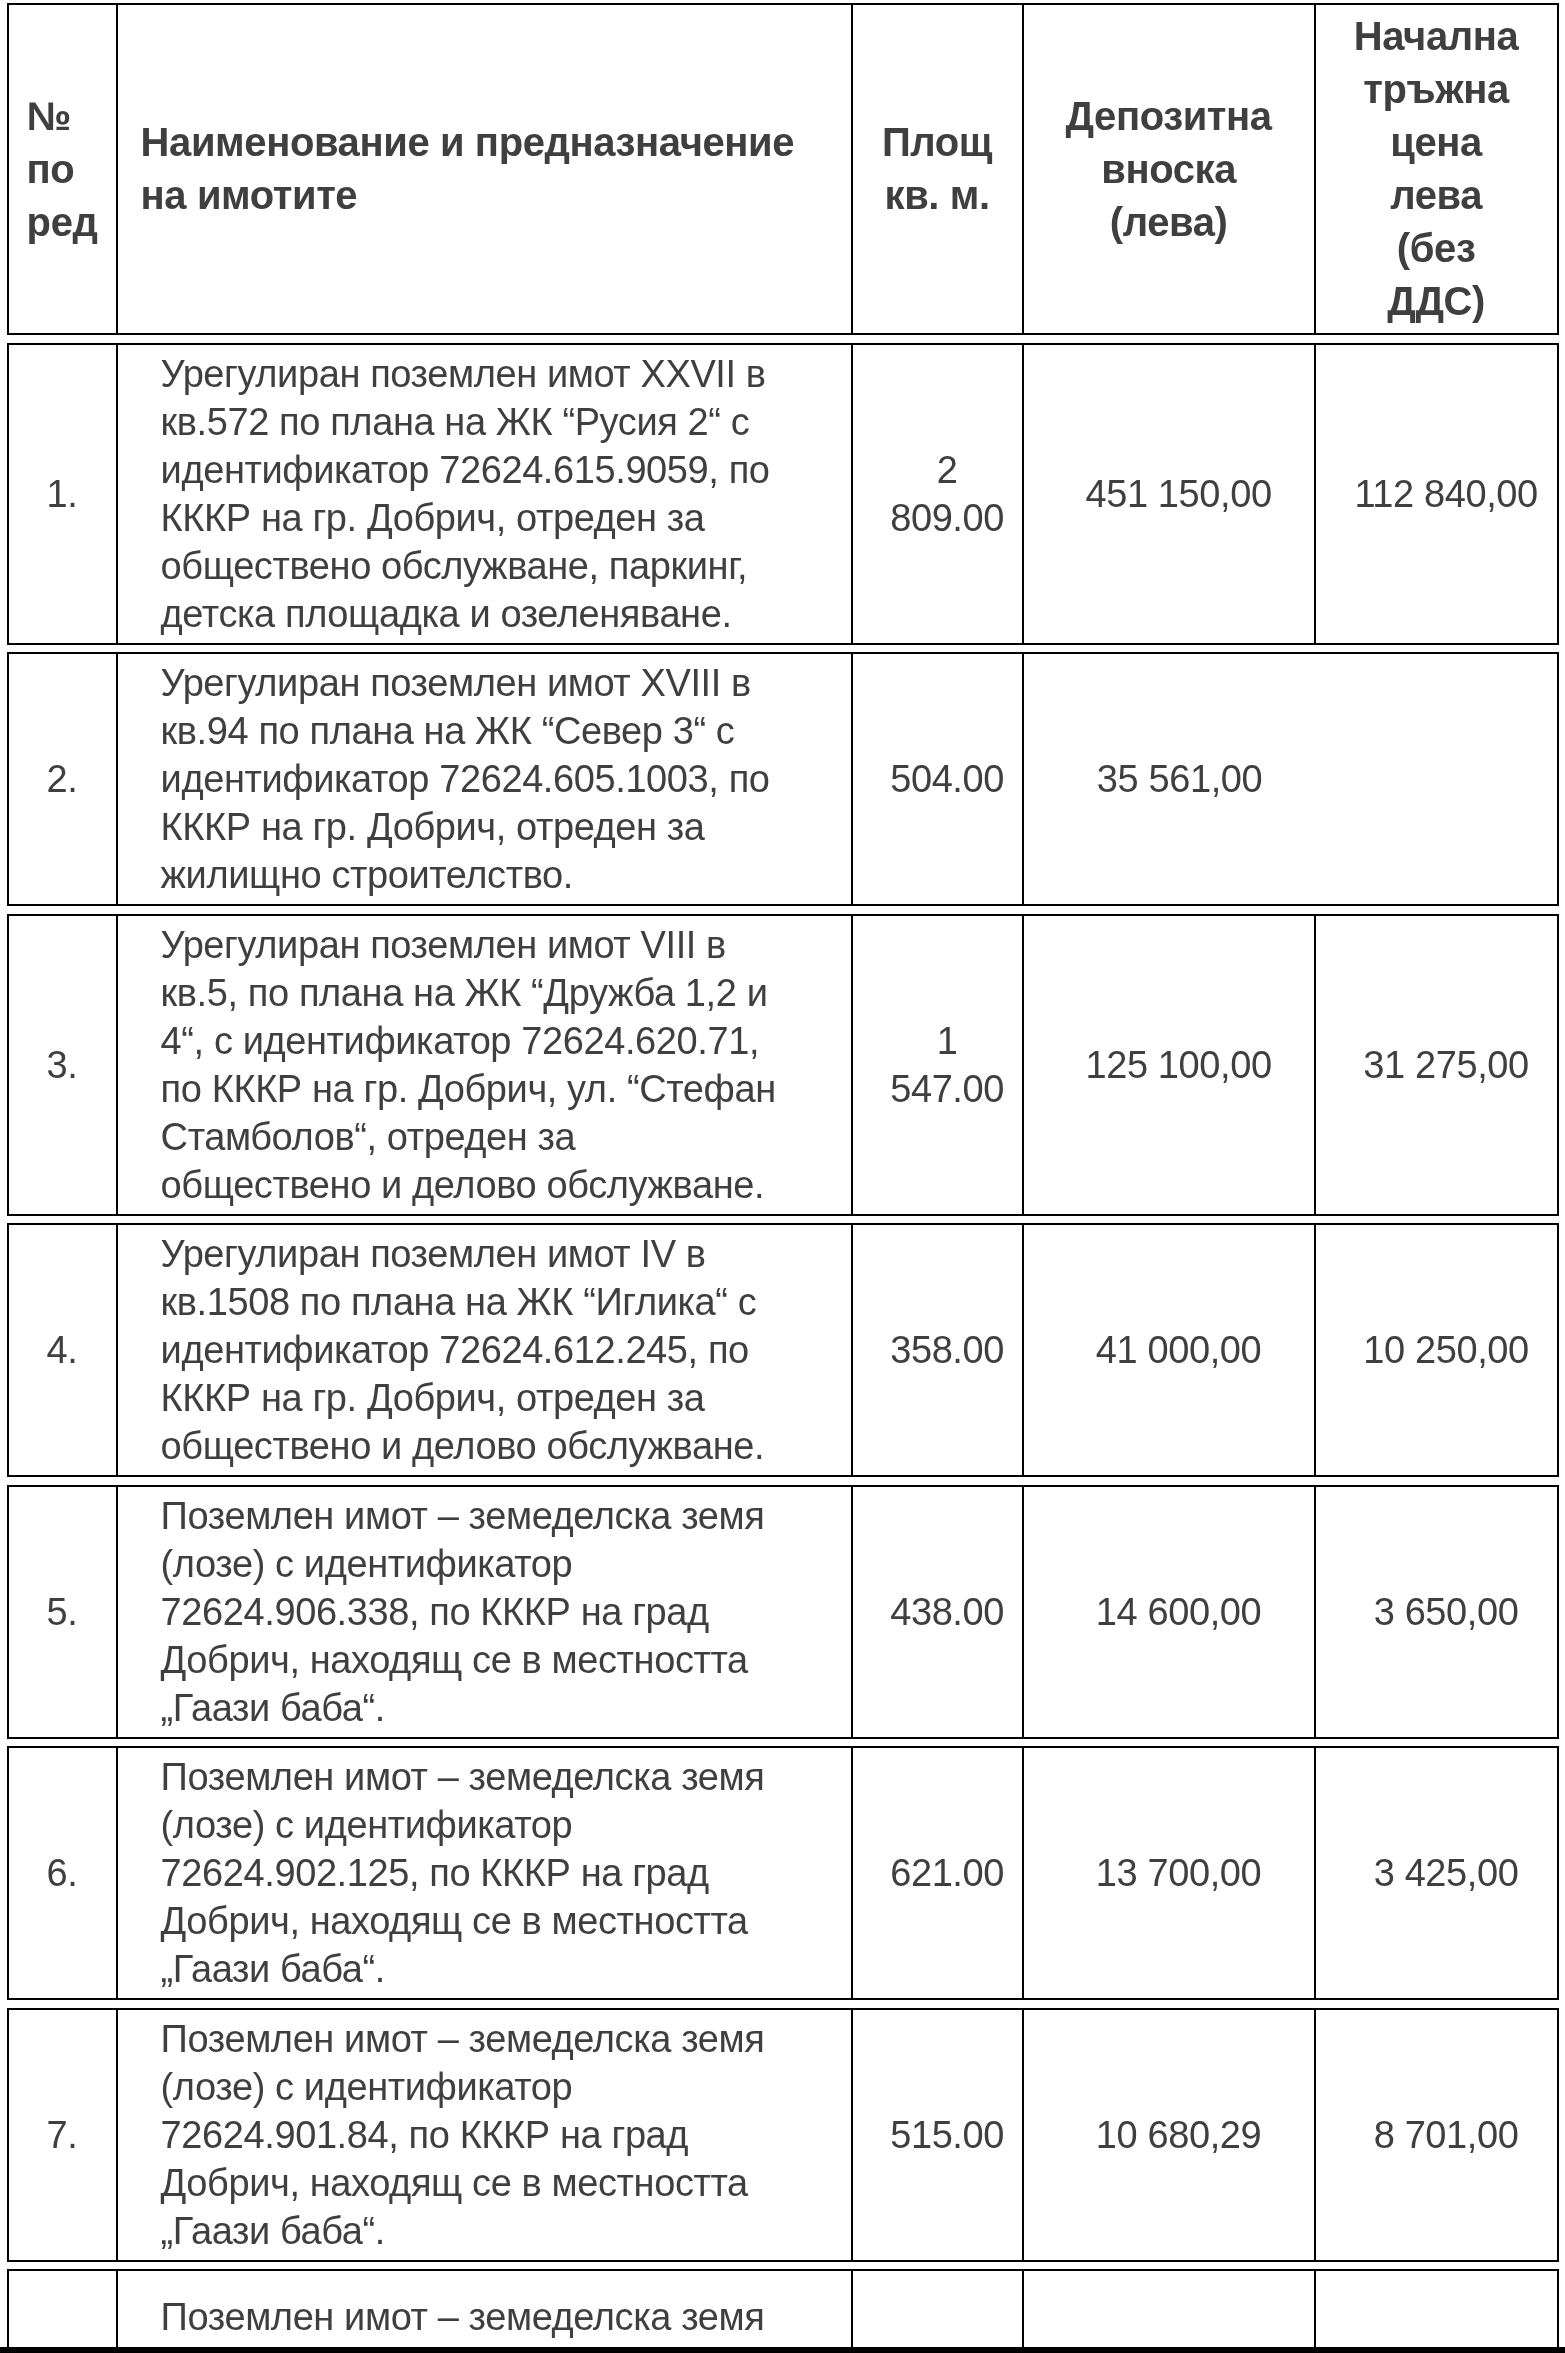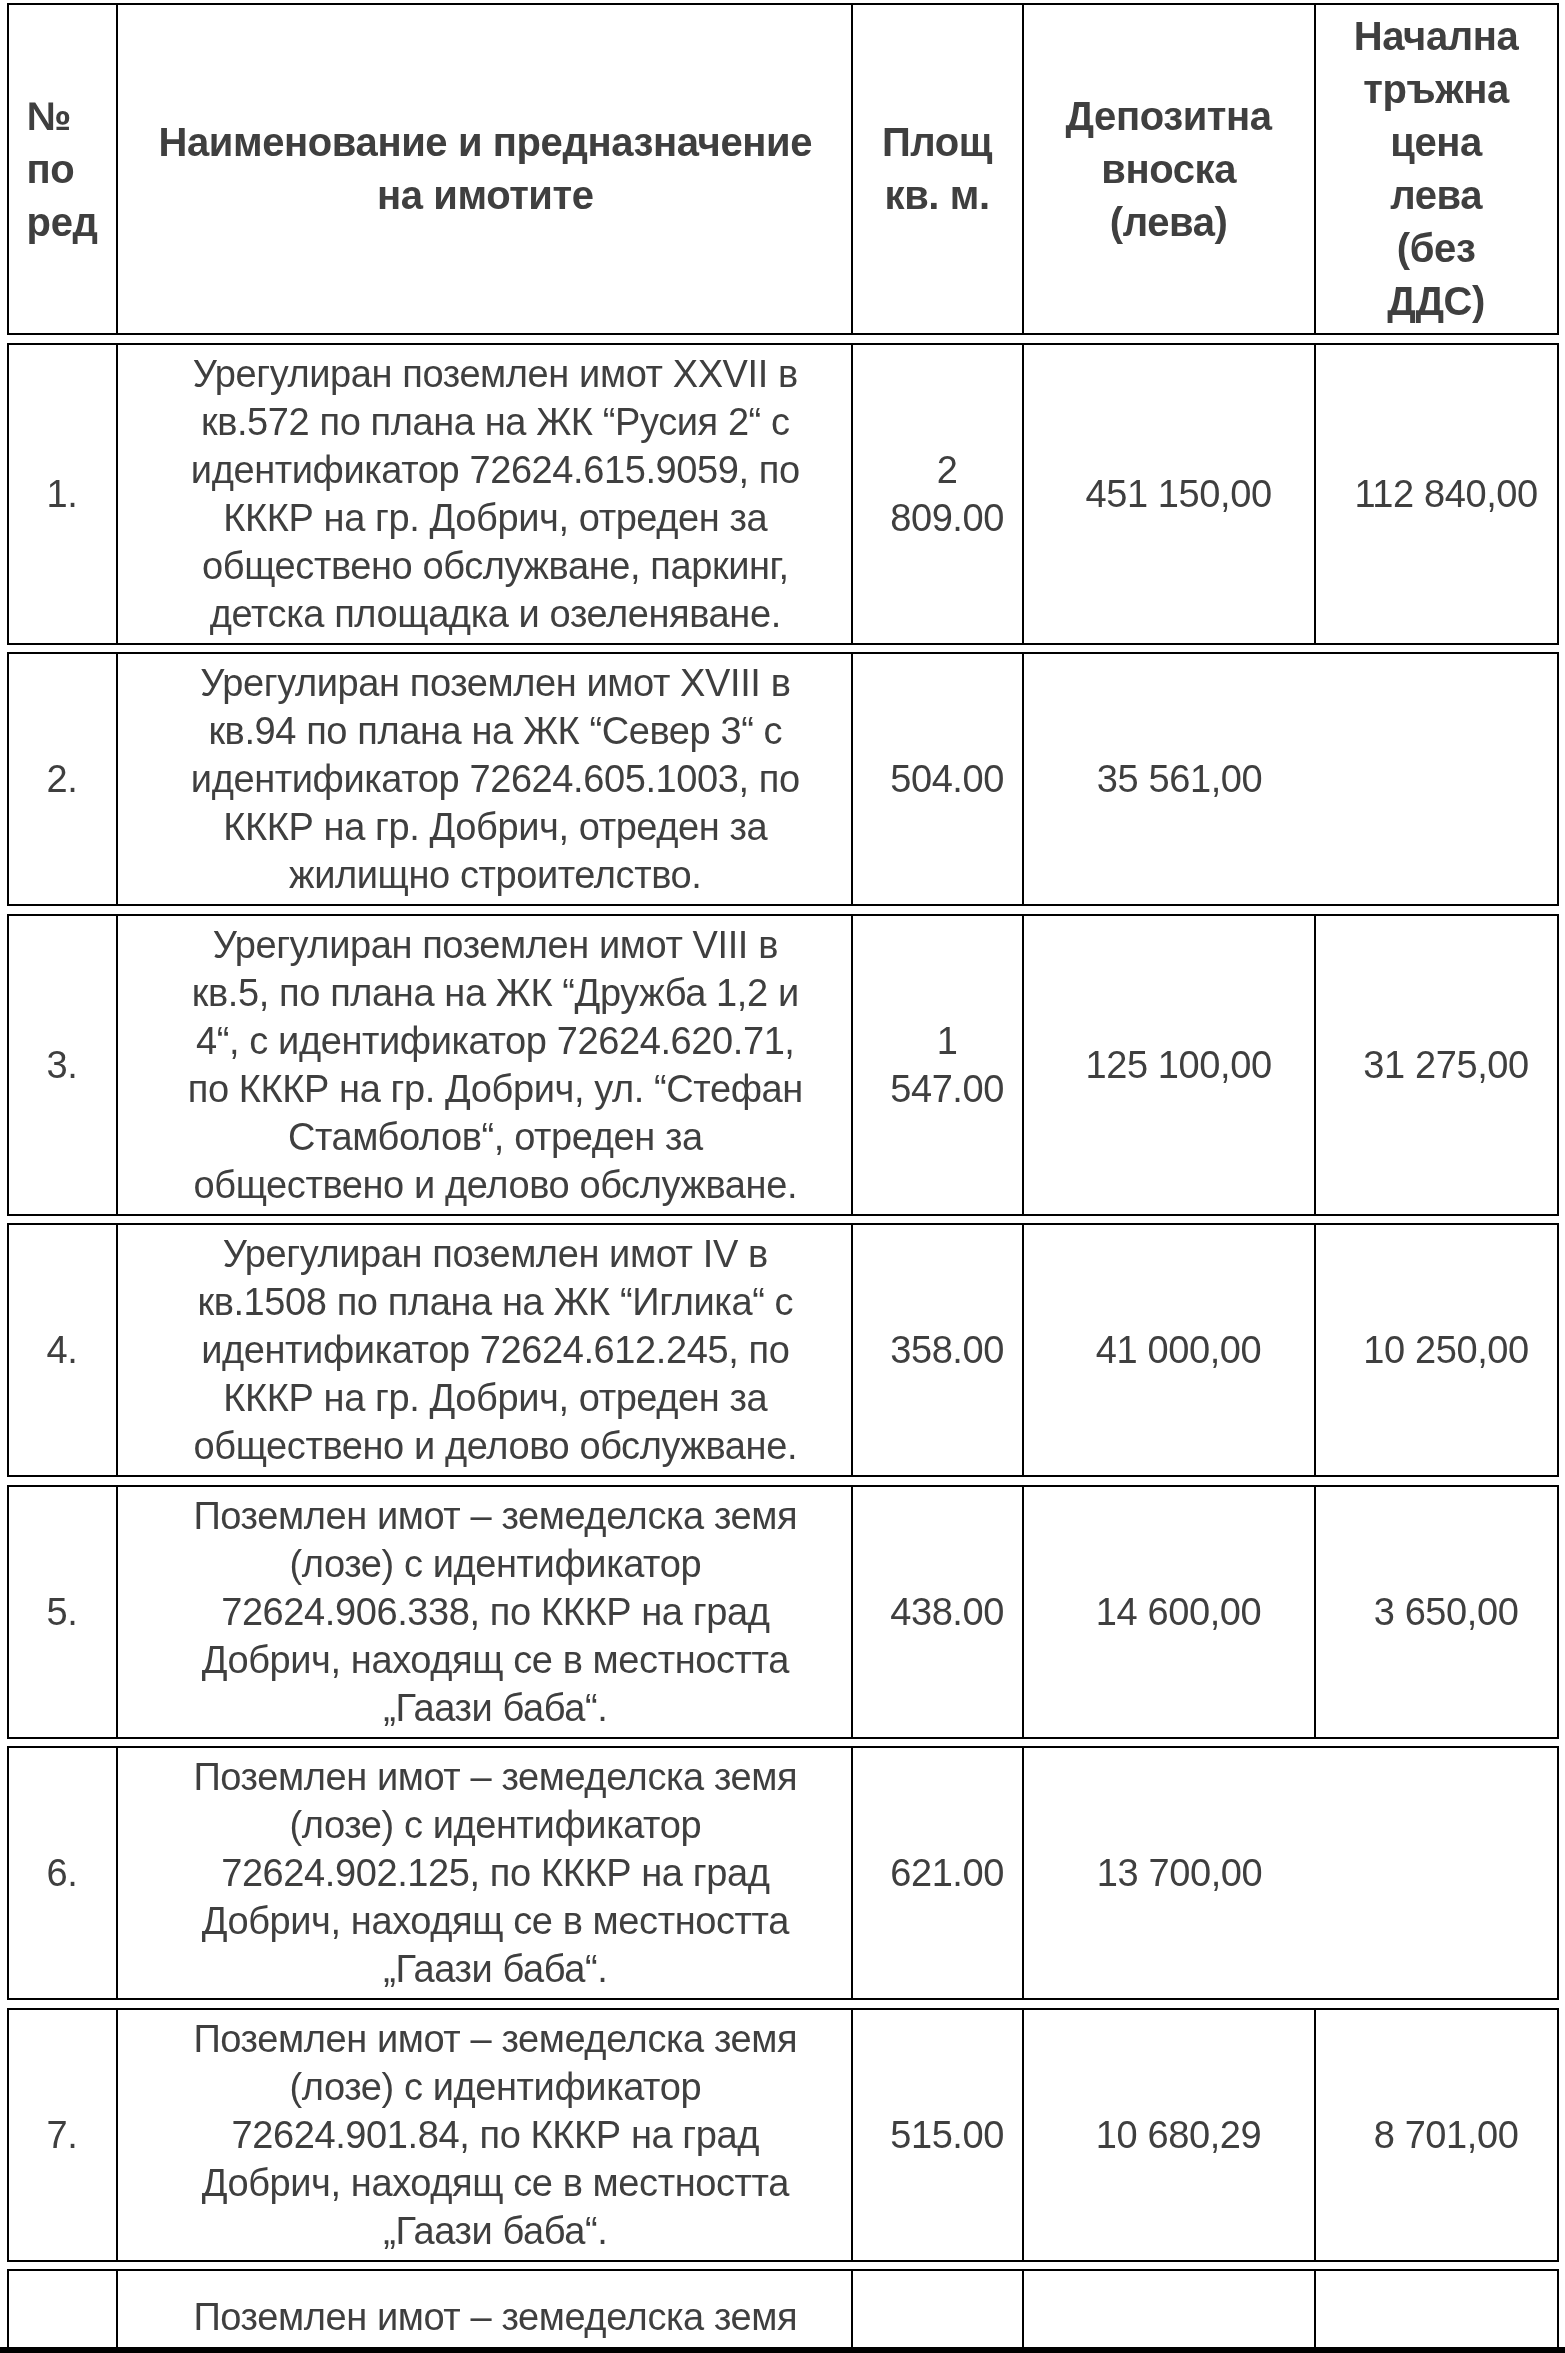--- a/index.html
+++ b/index.html
@@ -51,21 +51,21 @@
     letter-spacing: -0.4px;
   }
   .body-row .cell {
     font-size: 38px;
     line-height: 48px;
     letter-spacing: -0.4px;
     margin-left: 20px;
   }
 
   .c-num  { padding-left: 18px; text-align: left; }
-  .c-name { padding-left: 14px; text-align: center; }
+  .c-name { padding-left: 23px; text-align: left; }
   .c-area, .c-price, .c-deposit {
     text-align: center;
     padding-left: 3.3px;
     padding-right: 3.3px;
   }
 
   .body-row:last-child { min-height: 192px; }
 
   .bottom-edge {
     position: absolute;
@@ -164,20 +164,21 @@
 
   <div class="trow body-row">
     <div class="cell c-num">6.</div>
     <div class="cell c-name">Поземлен имот – земеделска земя
 (лозе) с идентификатор
 72624.902.125, по КККР на град
 Добрич, находящ се в местността
 „Гаази баба“.</div>
     <div class="cell c-area">621.00</div>
     <div class="cell c-price">13 700,00</div>
+    <div class="cell c-deposit">3 425,00</div>
   </div>
 
   <div class="trow body-row">
     <div class="cell c-num">7.</div>
     <div class="cell c-name">Поземлен имот – земеделска земя
 (лозе) с идентификатор
 72624.901.84, по КККР на град
 Добрич, находящ се в местността
 „Гаази баба“.</div>
     <div class="cell c-area">515.00</div>

